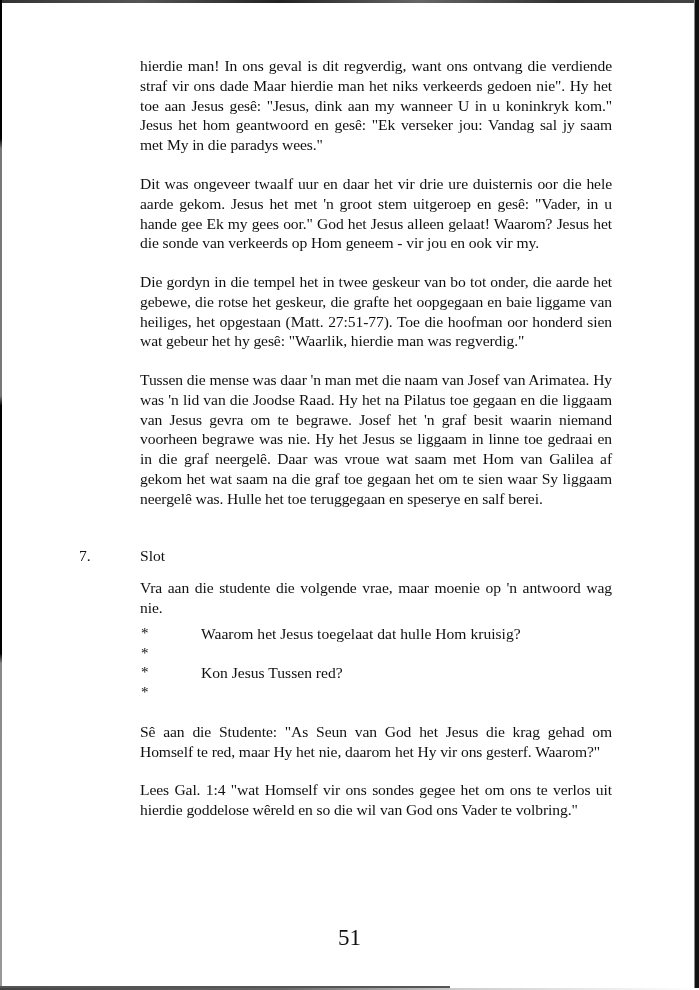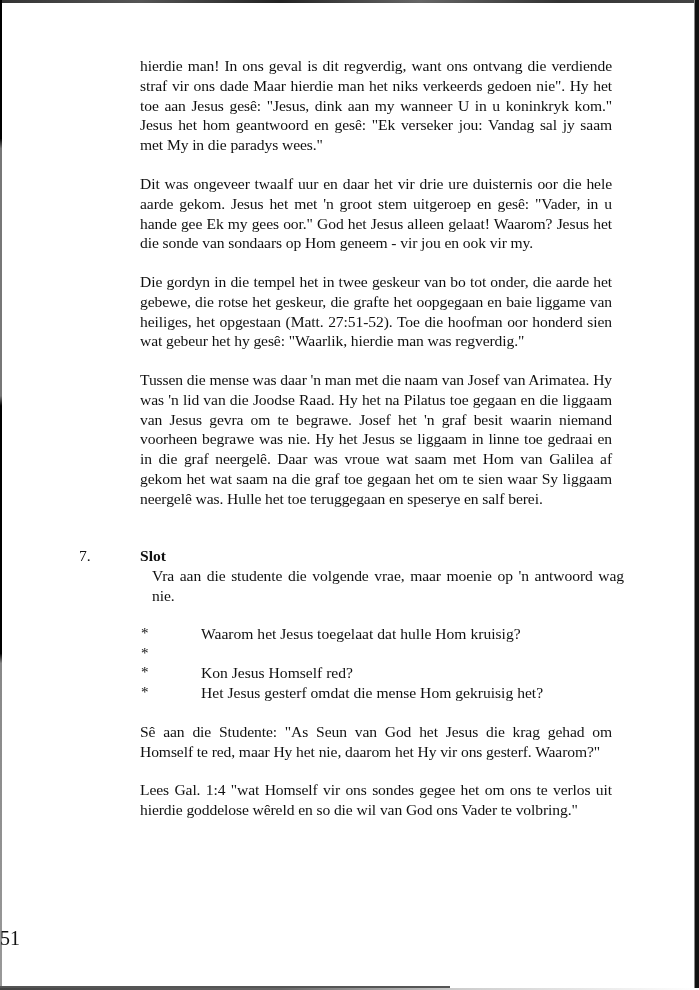--- a/index.html
+++ b/index.html
@@ -63,21 +63,21 @@
       top: 546px;
       font-size: 15.6px;
       line-height: 19.8px;
     }
     .section-title {
       position: absolute;
       left: 140px;
       top: 546px;
       font-size: 15.6px;
       line-height: 19.8px;
-      font-weight: bold;
+      font-weight: normal;
     }
     .bullet-list {
       position: absolute;
       left: 140px;
       top: 624px;
       width: 472px;
       margin: 0;
       padding: 0;
       list-style: none;
     }
@@ -97,64 +97,64 @@
       position: absolute;
       left: 61px;
       top: 0;
       white-space: nowrap;
     }
     .page-number {
       position: absolute;
       left: 0;
       width: 699px;
       top: 927px;
-      font-size: 20px;
+      text-align: center;
+      font-size: 23px;
       line-height: 22px;
     }
   </style>
 </head>
 <body>
 
 <div class="scan-top"></div>
 <div class="scan-left"></div>
 <div class="scan-right-inner"></div>
 <div class="scan-right"></div>
 <div class="scan-bottom"></div>
 <div class="scan-bottom2"></div>
 
 <div class="page">
 
   <p class="para" style="top:56px;">hierdie man!  In ons geval is dit regverdig, want ons ontvang die verdiende straf vir ons dade  Maar hierdie man het niks verkeerds gedoen nie". Hy het toe aan Jesus gesê:  "Jesus, dink aan my wanneer U in u koninkryk kom." Jesus het hom geantwoord en gesê:  "Ek verseker jou:  Vandag sal jy saam met My in die paradys wees."</p>
 
-  <p class="para" style="top:174px;">Dit was ongeveer twaalf uur en daar het vir drie ure duisternis oor die hele aarde gekom. Jesus het met 'n groot stem uitgeroep en gesê:  "Vader, in u hande gee Ek my gees oor." God het Jesus alleen gelaat!  Waarom?  Jesus het die sonde van sondaars op Hom geneem - vir jou en ook vir my.</p>
+  <p class="para" style="top:174px;">Dit was ongeveer twaalf uur en daar het vir drie ure duisternis oor die hele aarde gekom. Jesus het met 'n groot stem uitgeroep en gesê:  "Vader, in u hande gee Ek my gees oor." God het Jesus alleen gelaat!  Waarom?  Jesus het die sonde van verkeerds op Hom geneem - vir jou en ook vir my.</p>
 
-  <p class="para" style="top:272px;">Die gordyn in die tempel het in twee geskeur van bo tot onder, die aarde het gebewe, die rotse het geskeur, die grafte het oopgegaan en baie liggame van heiliges, het opgestaan (Matt. 27:51-52).  Toe die hoofman oor honderd sien wat gebeur het hy gesê:  "Waarlik, hierdie man was regverdig."</p>
+  <p class="para" style="top:272px;">Die gordyn in die tempel het in twee geskeur van bo tot onder, die aarde het gebewe, die rotse het geskeur, die grafte het oopgegaan en baie liggame van heiliges, het opgestaan (Matt. 27:51-77).  Toe die hoofman oor honderd sien wat gebeur het hy gesê:  "Waarlik, hierdie man was regverdig."</p>
 
   <p class="para" style="top:370px;">Tussen die mense was daar 'n man met die naam van Josef van Arimatea. Hy was 'n lid van die Joodse Raad. Hy het na Pilatus toe gegaan en die liggaam van Jesus gevra om te begrawe. Josef het 'n graf besit waarin niemand voorheen begrawe was nie. Hy het Jesus se liggaam in linne toe gedraai en in die graf neergelê. Daar was vroue wat saam met Hom van Galilea af gekom het wat saam na die graf toe gegaan het om te sien waar Sy liggaam neergelê was. Hulle het toe teruggegaan en speserye en salf berei.</p>
 
   <div class="section-number">7.</div>
   <div class="section-title">Slot</div>
 
-  <p class="para" style="top:566px;margin-left:12px;">Vra aan die studente die volgende vrae, maar moenie op 'n antwoord wag nie.</p>
+  <p class="para" style="top:578px;">Vra aan die studente die volgende vrae, maar moenie op 'n antwoord wag nie.</p>
 
   <ul class="bullet-list">
     <li class="bullet-item">
       <span class="bullet-star">*</span>
       <span class="bullet-text">Waarom het Jesus toegelaat dat hulle Hom kruisig?</span>
     </li>
     <li class="bullet-item">
       <span class="bullet-star">*</span>
     </li>
     <li class="bullet-item">
       <span class="bullet-star">*</span>
-      <span class="bullet-text">Kon Jesus Homself red?</span>
+      <span class="bullet-text">Kon Jesus Tussen red?</span>
     </li>
     <li class="bullet-item">
       <span class="bullet-star">*</span>
-      <span class="bullet-text">Het Jesus gesterf omdat die mense Hom gekruisig het?</span>
     </li>
   </ul>
 
   <p class="para" style="top:722px;">Sê aan die Studente: "As Seun van God het Jesus die krag gehad om Homself te red, maar Hy het nie, daarom het Hy vir ons gesterf. Waarom?"</p>
 
   <p class="para" style="top:780px;">Lees Gal. 1:4  "wat Homself vir ons sondes gegee het om ons te verlos uit hierdie goddelose wêreld en so die wil van God ons Vader te volbring."</p>
 
 
   <div class="page-number">51</div>
 </div>

